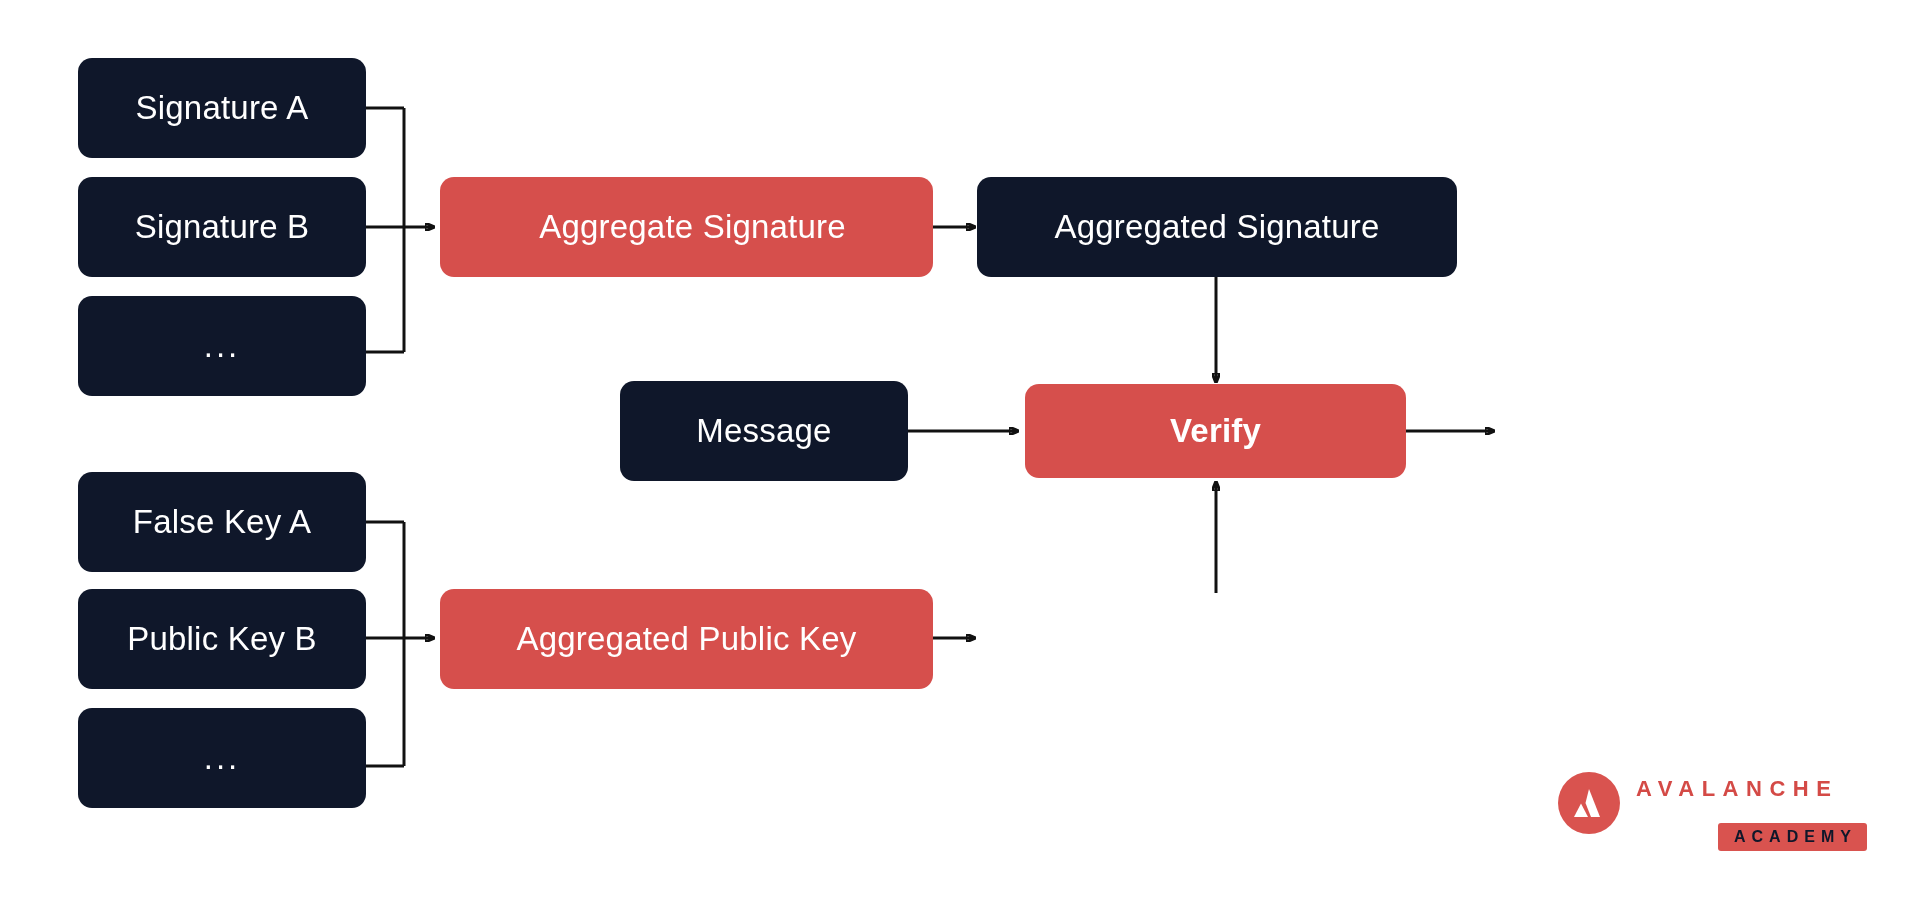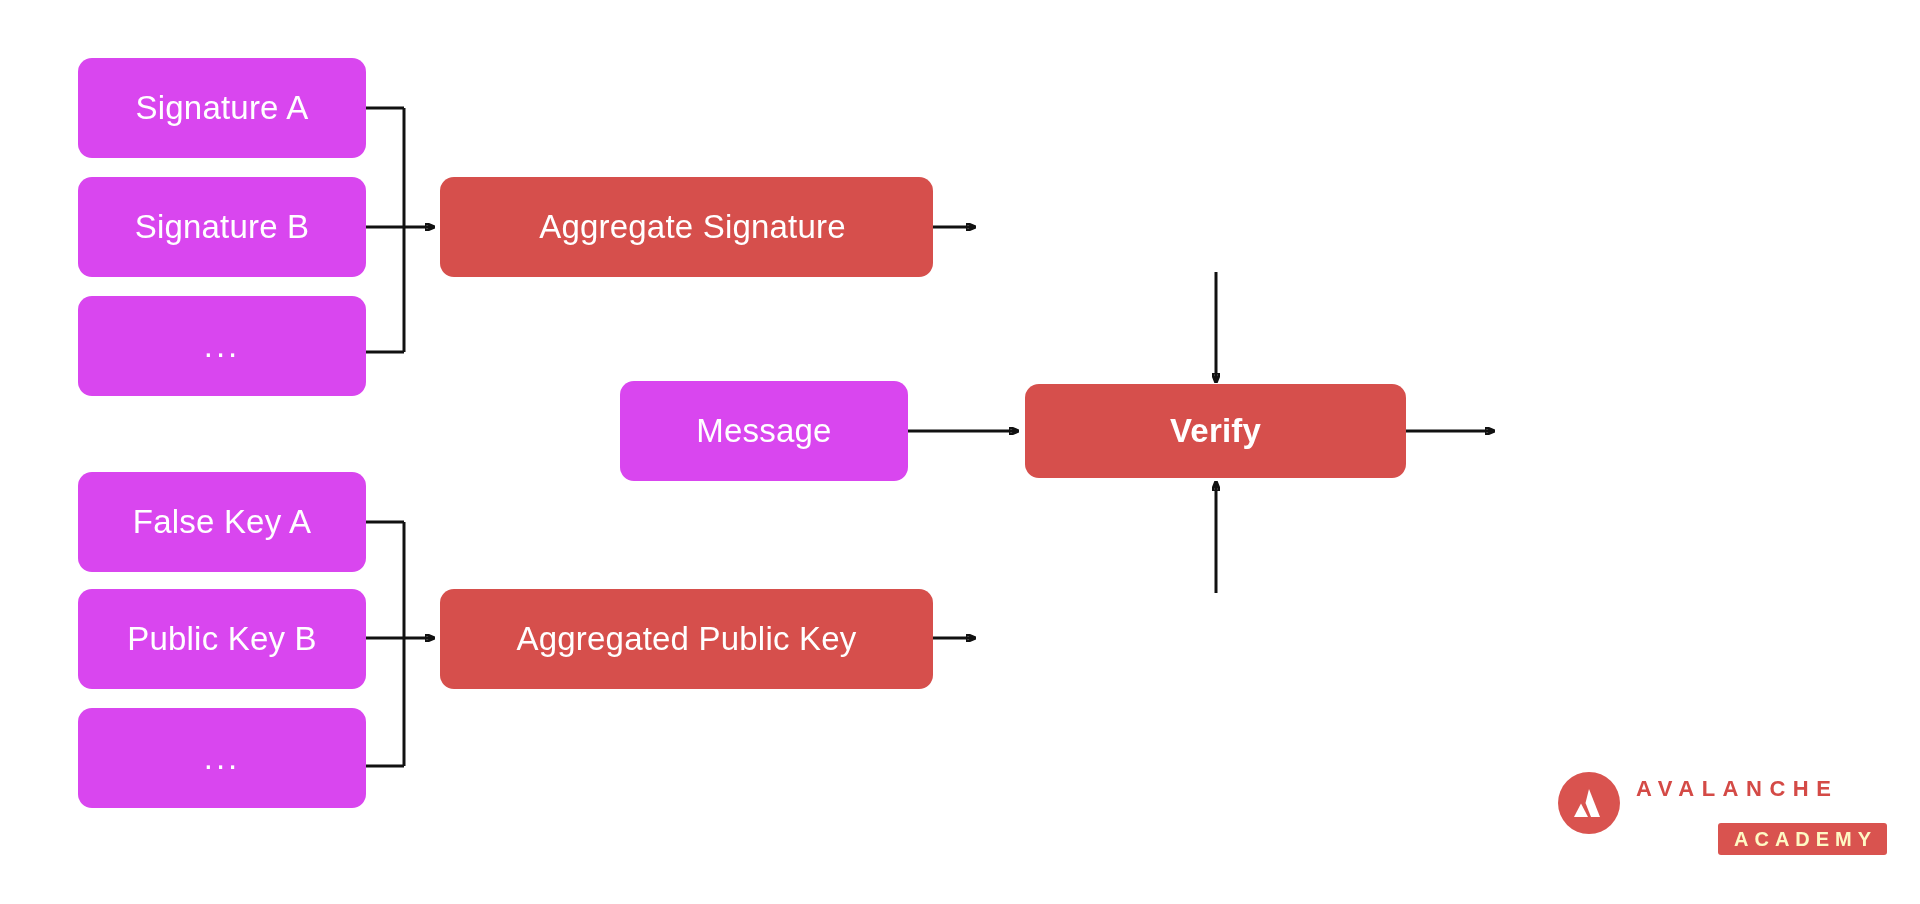--- a/index.html
+++ b/index.html
@@ -27,21 +27,21 @@
     align-items: center;
     justify-content: center;
     color: #ffffff;
     font-size: 33px;
     font-weight: 400;
     letter-spacing: 0.2px;
     line-height: 1.1;
     white-space: nowrap;
     -webkit-font-smoothing: antialiased;
   }
-  .node.blue  { background: #d946ef; }
+  .node.blue  { background: #0f172a; }
   .node.red   { background: #D64F4C; }
   .node.bold  { font-weight: bold; }
   .node.dots  { font-size: 33px; letter-spacing: 3px; }
 
   svg.wires {
     position: absolute;
     left: 0;
     top: 0;
     width: 1920px;
     height: 904px;
@@ -78,22 +78,22 @@
     font-weight: bold;
     letter-spacing: 7.5px;
     color: #D44A46;
     line-height: 1;
   }
   #logo-sub {
     position: absolute;
     left: 160px;
     top: 55px;
     background: #D9534F;
-    color: #fef9c3;
-    font-size: 20px;
+    color: #0f172a;
+    font-size: 16px;
     font-weight: bold;
     letter-spacing: 6px;
     padding: 6px 10px 6px 16px;
     border-radius: 3px;
     line-height: 1;
   }
 </style>
 </head>
 <body>
 
@@ -130,20 +130,21 @@
   </svg>
 
   <div class="node blue" style="left:78px;  top:58px;  width:288px; height:100px;">Signature A</div>
 
   <div class="node blue" style="left:78px;  top:177px; width:288px; height:100px;">Signature B</div>
 
   <div class="node blue dots" style="left:78px; top:296px; width:288px; height:100px;">...</div>
 
   <div class="node red" style="left:440px; top:177px; width:493px; height:100px;padding-left:12px;">Aggregate Signature</div>
 
+  <div class="node blue" style="left:977px; top:177px; width:480px; height:100px;">Aggregated Signature</div>
 
   <div class="node blue" style="left:620px; top:381px; width:288px; height:100px;">Message</div>
 
   <div class="node red bold" style="left:1025px; top:384px; width:381px; height:94px;">Verify</div>
 
 
   <div class="node blue" style="left:78px;  top:472px; width:288px; height:100px;">False Key A</div>
 
   <div class="node blue" style="left:78px;  top:589px; width:288px; height:100px;">Public Key B</div>
 

